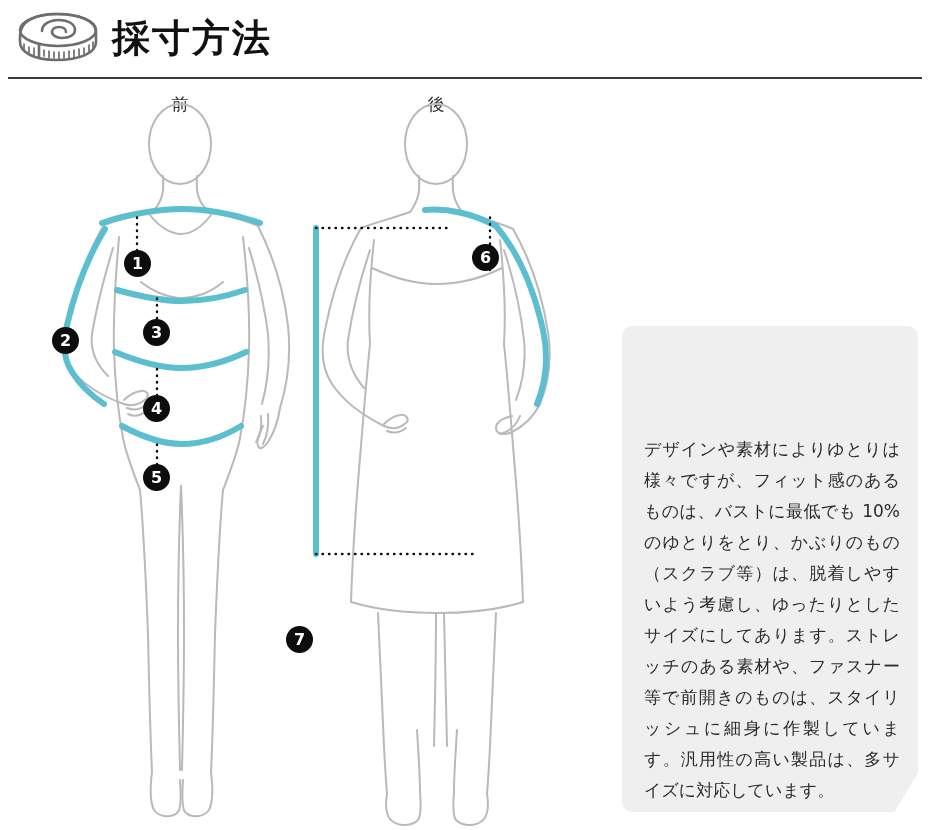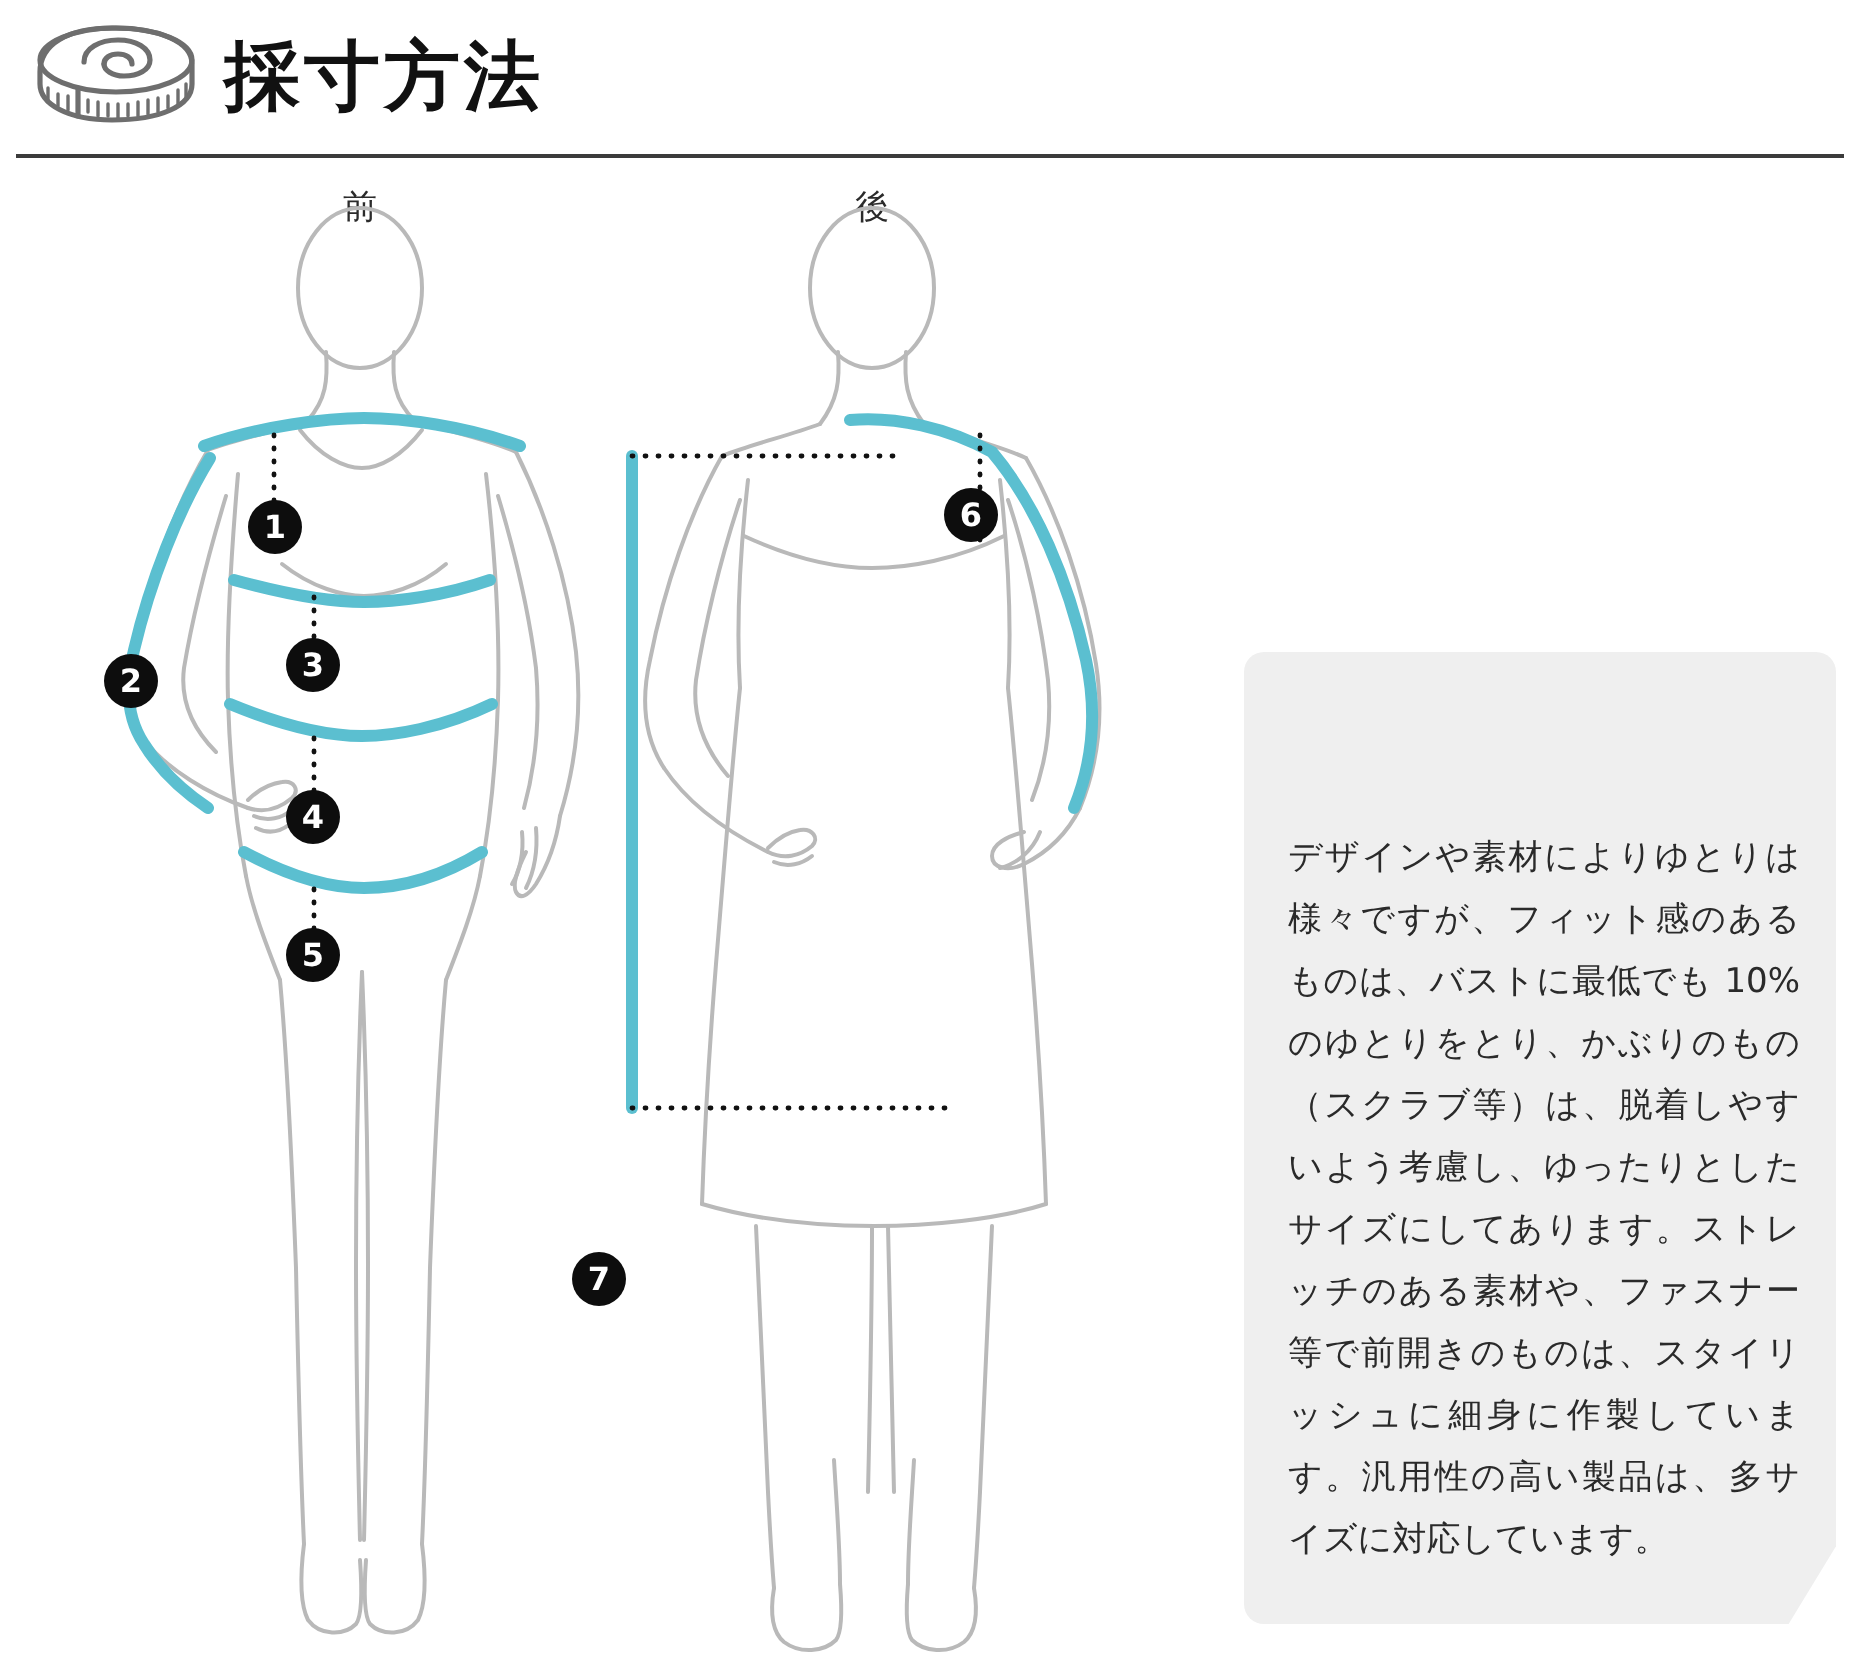--- a/index.html
+++ b/index.html
@@ -118,21 +118,21 @@
     width: 250px;
     font-size: 21px;
     font-weight: 700;
     line-height: 28px;
     color: #1a1a1a;
     white-space: pre-line;
   }
   .info-body {
     position: absolute;
     left: 22px;
-    top: 88px;
+    top: 108px;
     width: 256px;
     font-size: 17px;
     line-height: 31px;
     color: #2a2a2a;
     text-align: justify;
     text-justify: inter-character;
   }
 </style>
 </head>
 <body>

